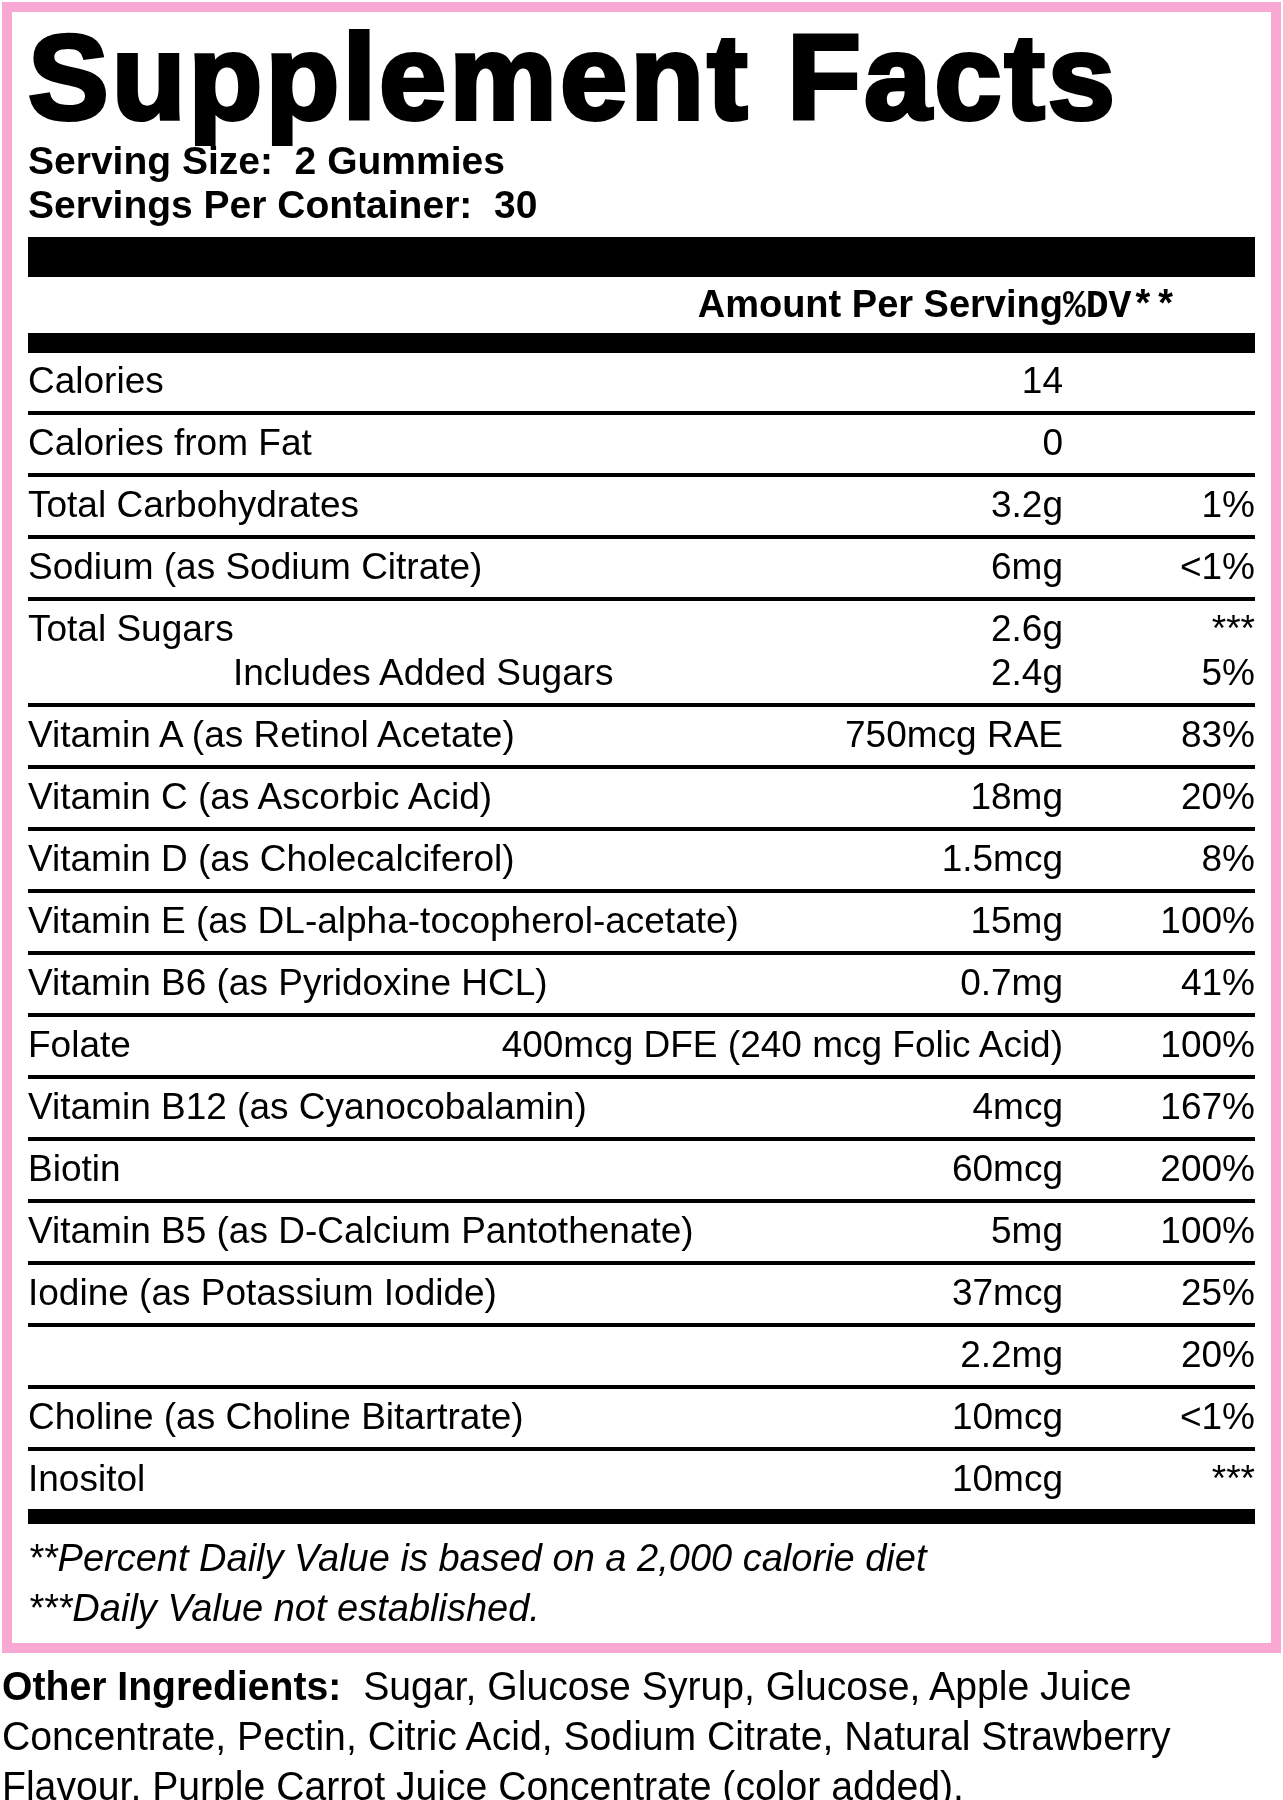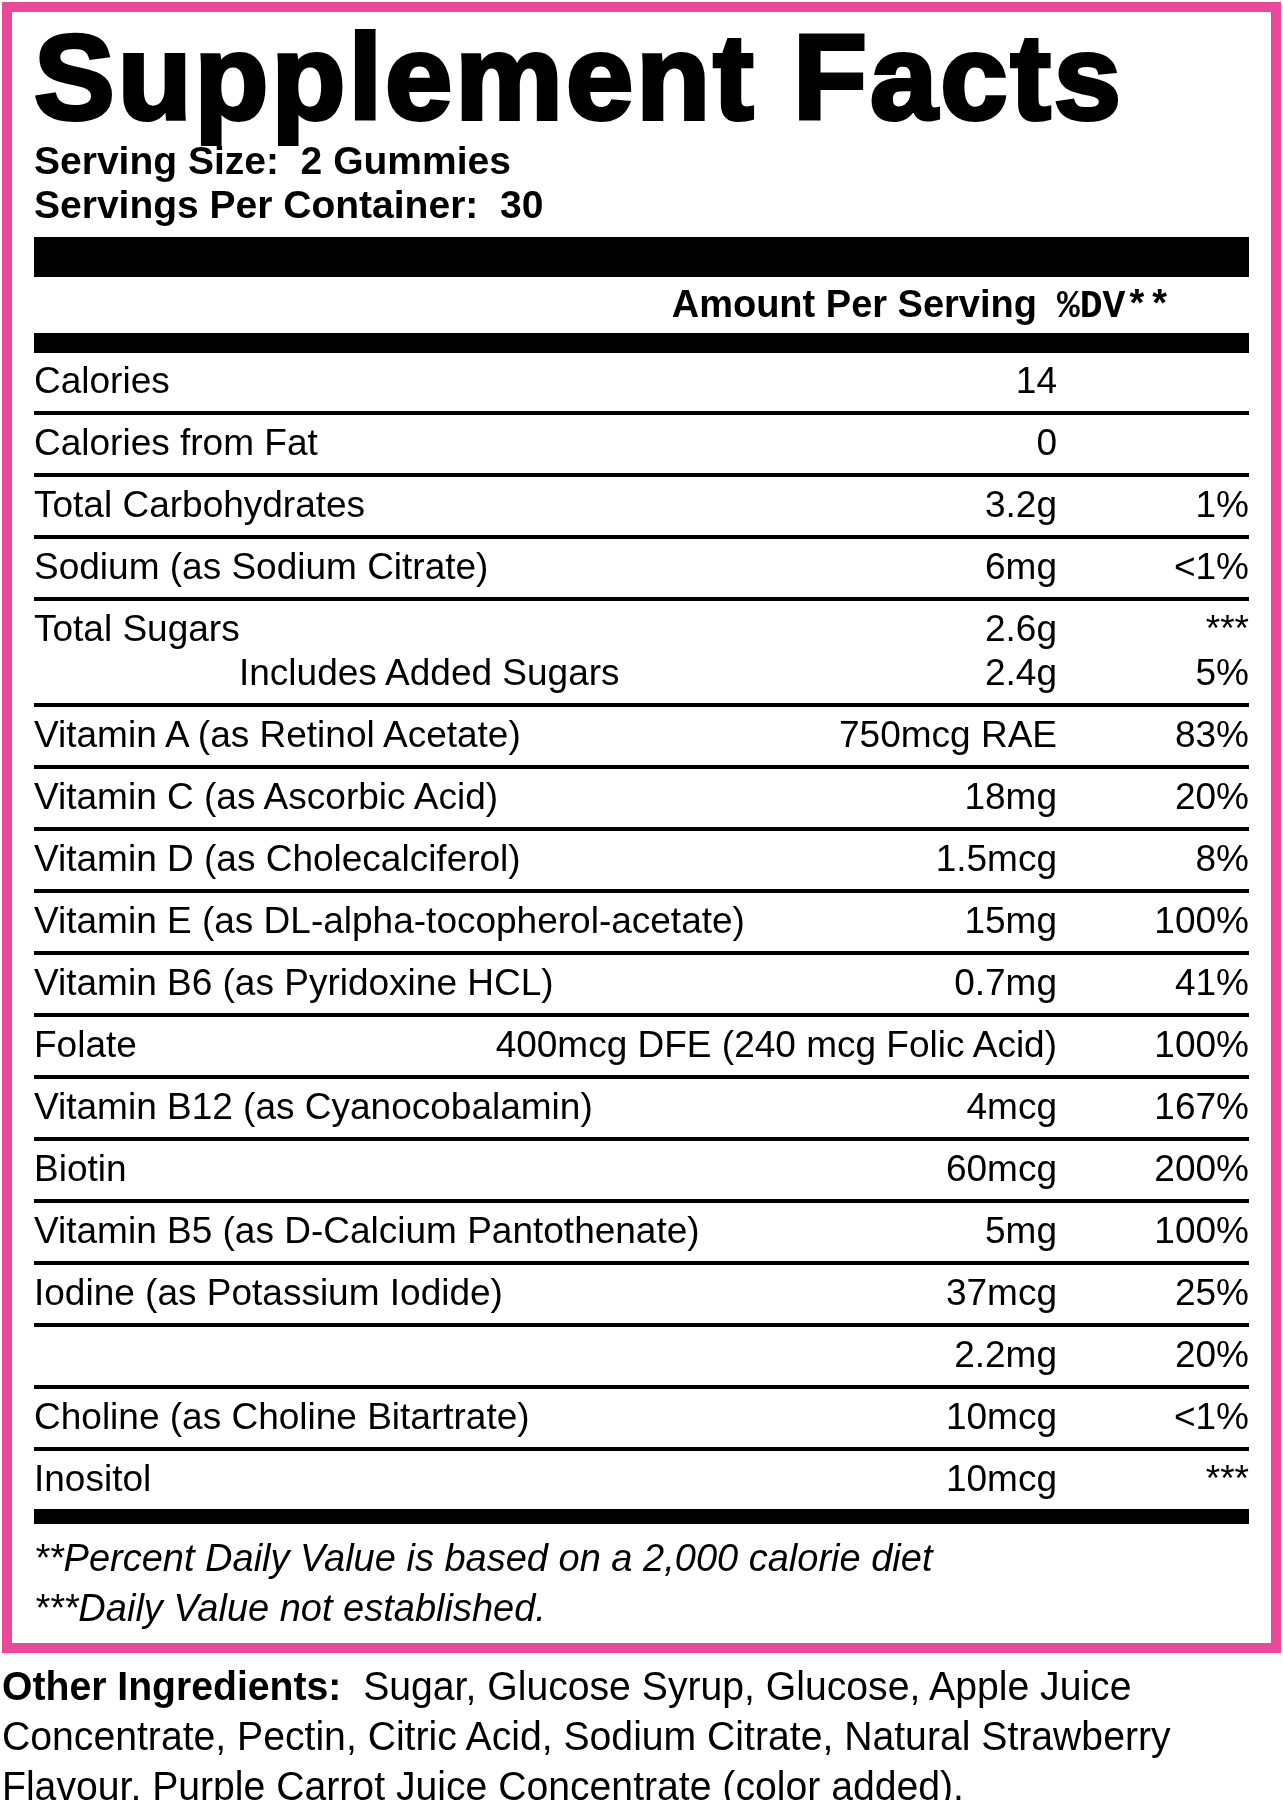--- a/index.html
+++ b/index.html
@@ -7,22 +7,22 @@
     width: 1283px;
     background: #ffffff;
     color: #000000;
     font-family: "Liberation Sans", sans-serif;
     overflow: hidden;
   }
   body { height: 1800px; }
 
   .facts-panel {
     margin: 2px 2px 0 2px;
-    border: 10px solid #ec4899;
-    padding: 0 22px;
+    border: 10px solid #f9a8d4;
+    padding: 0 16px;
     background: #fff;
   }
 
   .title {
     font-size: 121px;
     line-height: 1.02;
     font-weight: bold;
     letter-spacing: 3px;
     -webkit-text-stroke: 4px #000;
     white-space: nowrap;
@@ -41,21 +41,20 @@
   .bar-thin  { height: 20px; background: #000; }
   .bar-mid   { height: 11px; background: #000; }
 
   .hdr-row {
     display: flex;
     align-items: baseline;
     font-weight: bold;
     font-size: 38px;
     line-height: 44px;
     padding: 5px 0 4px 0;
-    gap: 20px;
   }
   .hdr-row .amt { flex: 1; text-align: right; }
   .hdr-row .dv  { width: 192px; text-align: left; font-family: Liberation Mono, monospace; }
 
   .row, .subrow {
     display: flex;
     align-items: flex-start;
     font-size: 37px;
     line-height: 44px;
   }

